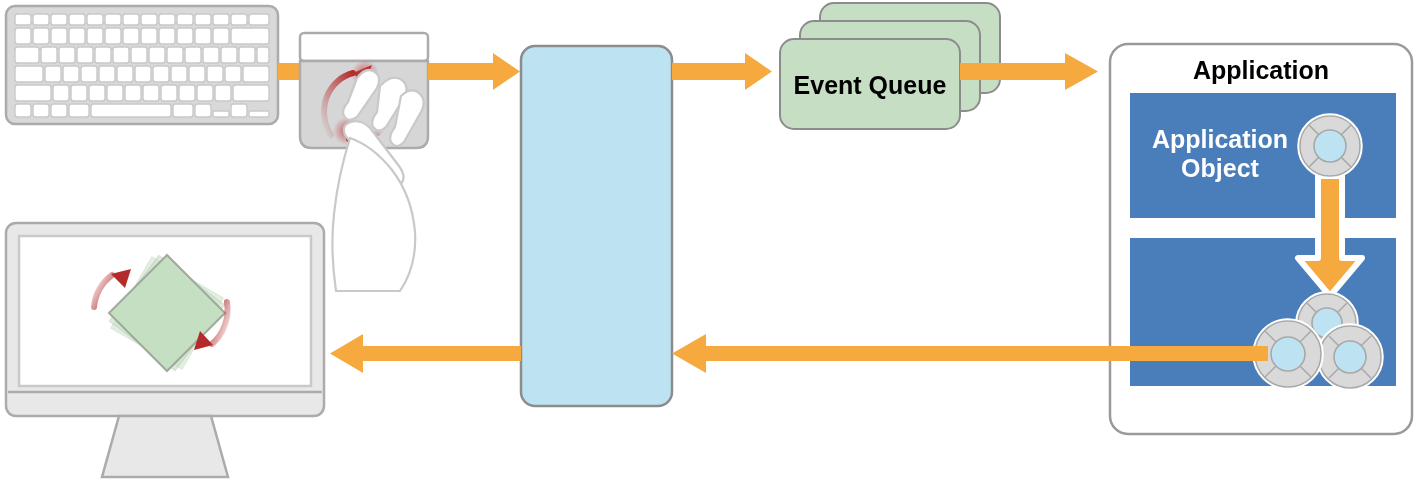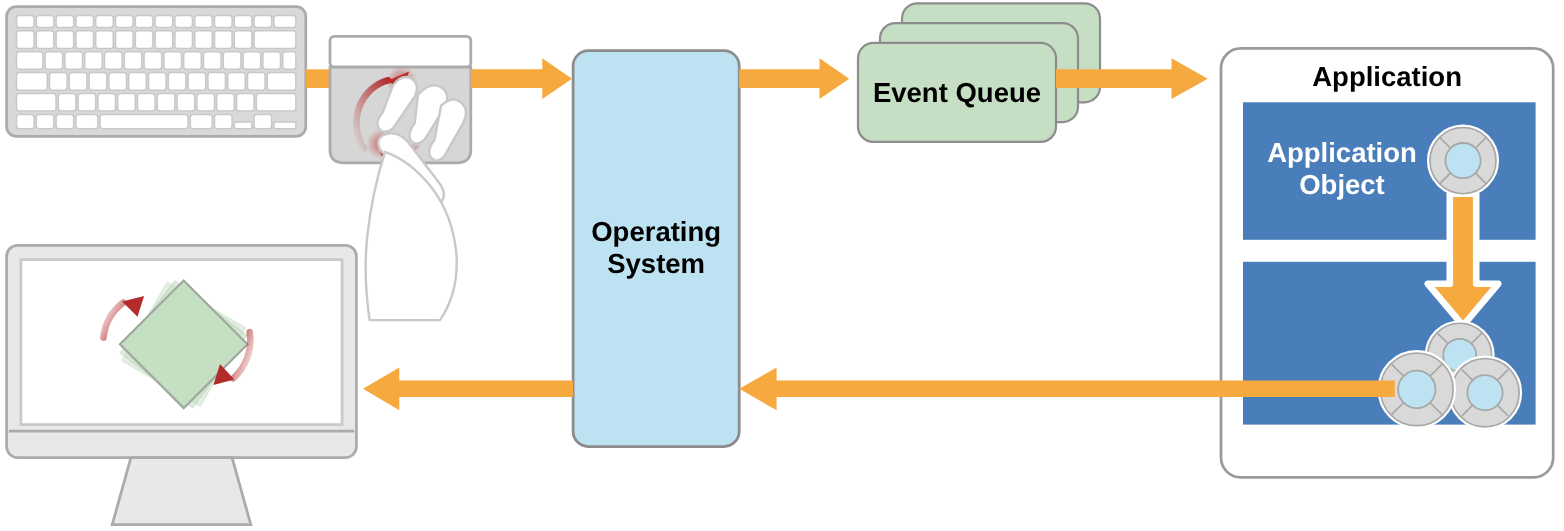--- a/index.html
+++ b/index.html
@@ -251,22 +251,20 @@
 
         <path d="M94 307 A46 46 0 0 1 112 275" fill="none" stroke="url(#fadeRedC)" stroke-width="6" stroke-linecap="round"></path>
         <path d="M111 274 L131 269 L125 288 Z" fill="#B32B2B"></path>
 
         <path d="M227 302 A46 46 0 0 1 212 344" fill="none" stroke="url(#fadeRedD)" stroke-width="6" stroke-linecap="round"></path>
         <path d="M213 345 L194 350 L200 331 Z" fill="#B32B2B"></path>
       </g>
     </g>
   </svg>
 
-  <div class="lbl lbl-os" style="left:521px;top:197px;width:151px;">Operating
-System</div>
 
   <div class="lbl lbl-eq" style="left:780px;top:71px;width:180px;">Event Queue</div>
 
   <div class="lbl lbl-app" style="left:1110px;top:56px;width:302px;">Application</div>
 
   <div class="lbl lbl-white" style="left:1130px;top:125px;width:180px;">Application
 Object</div>
 
 
 </div>

